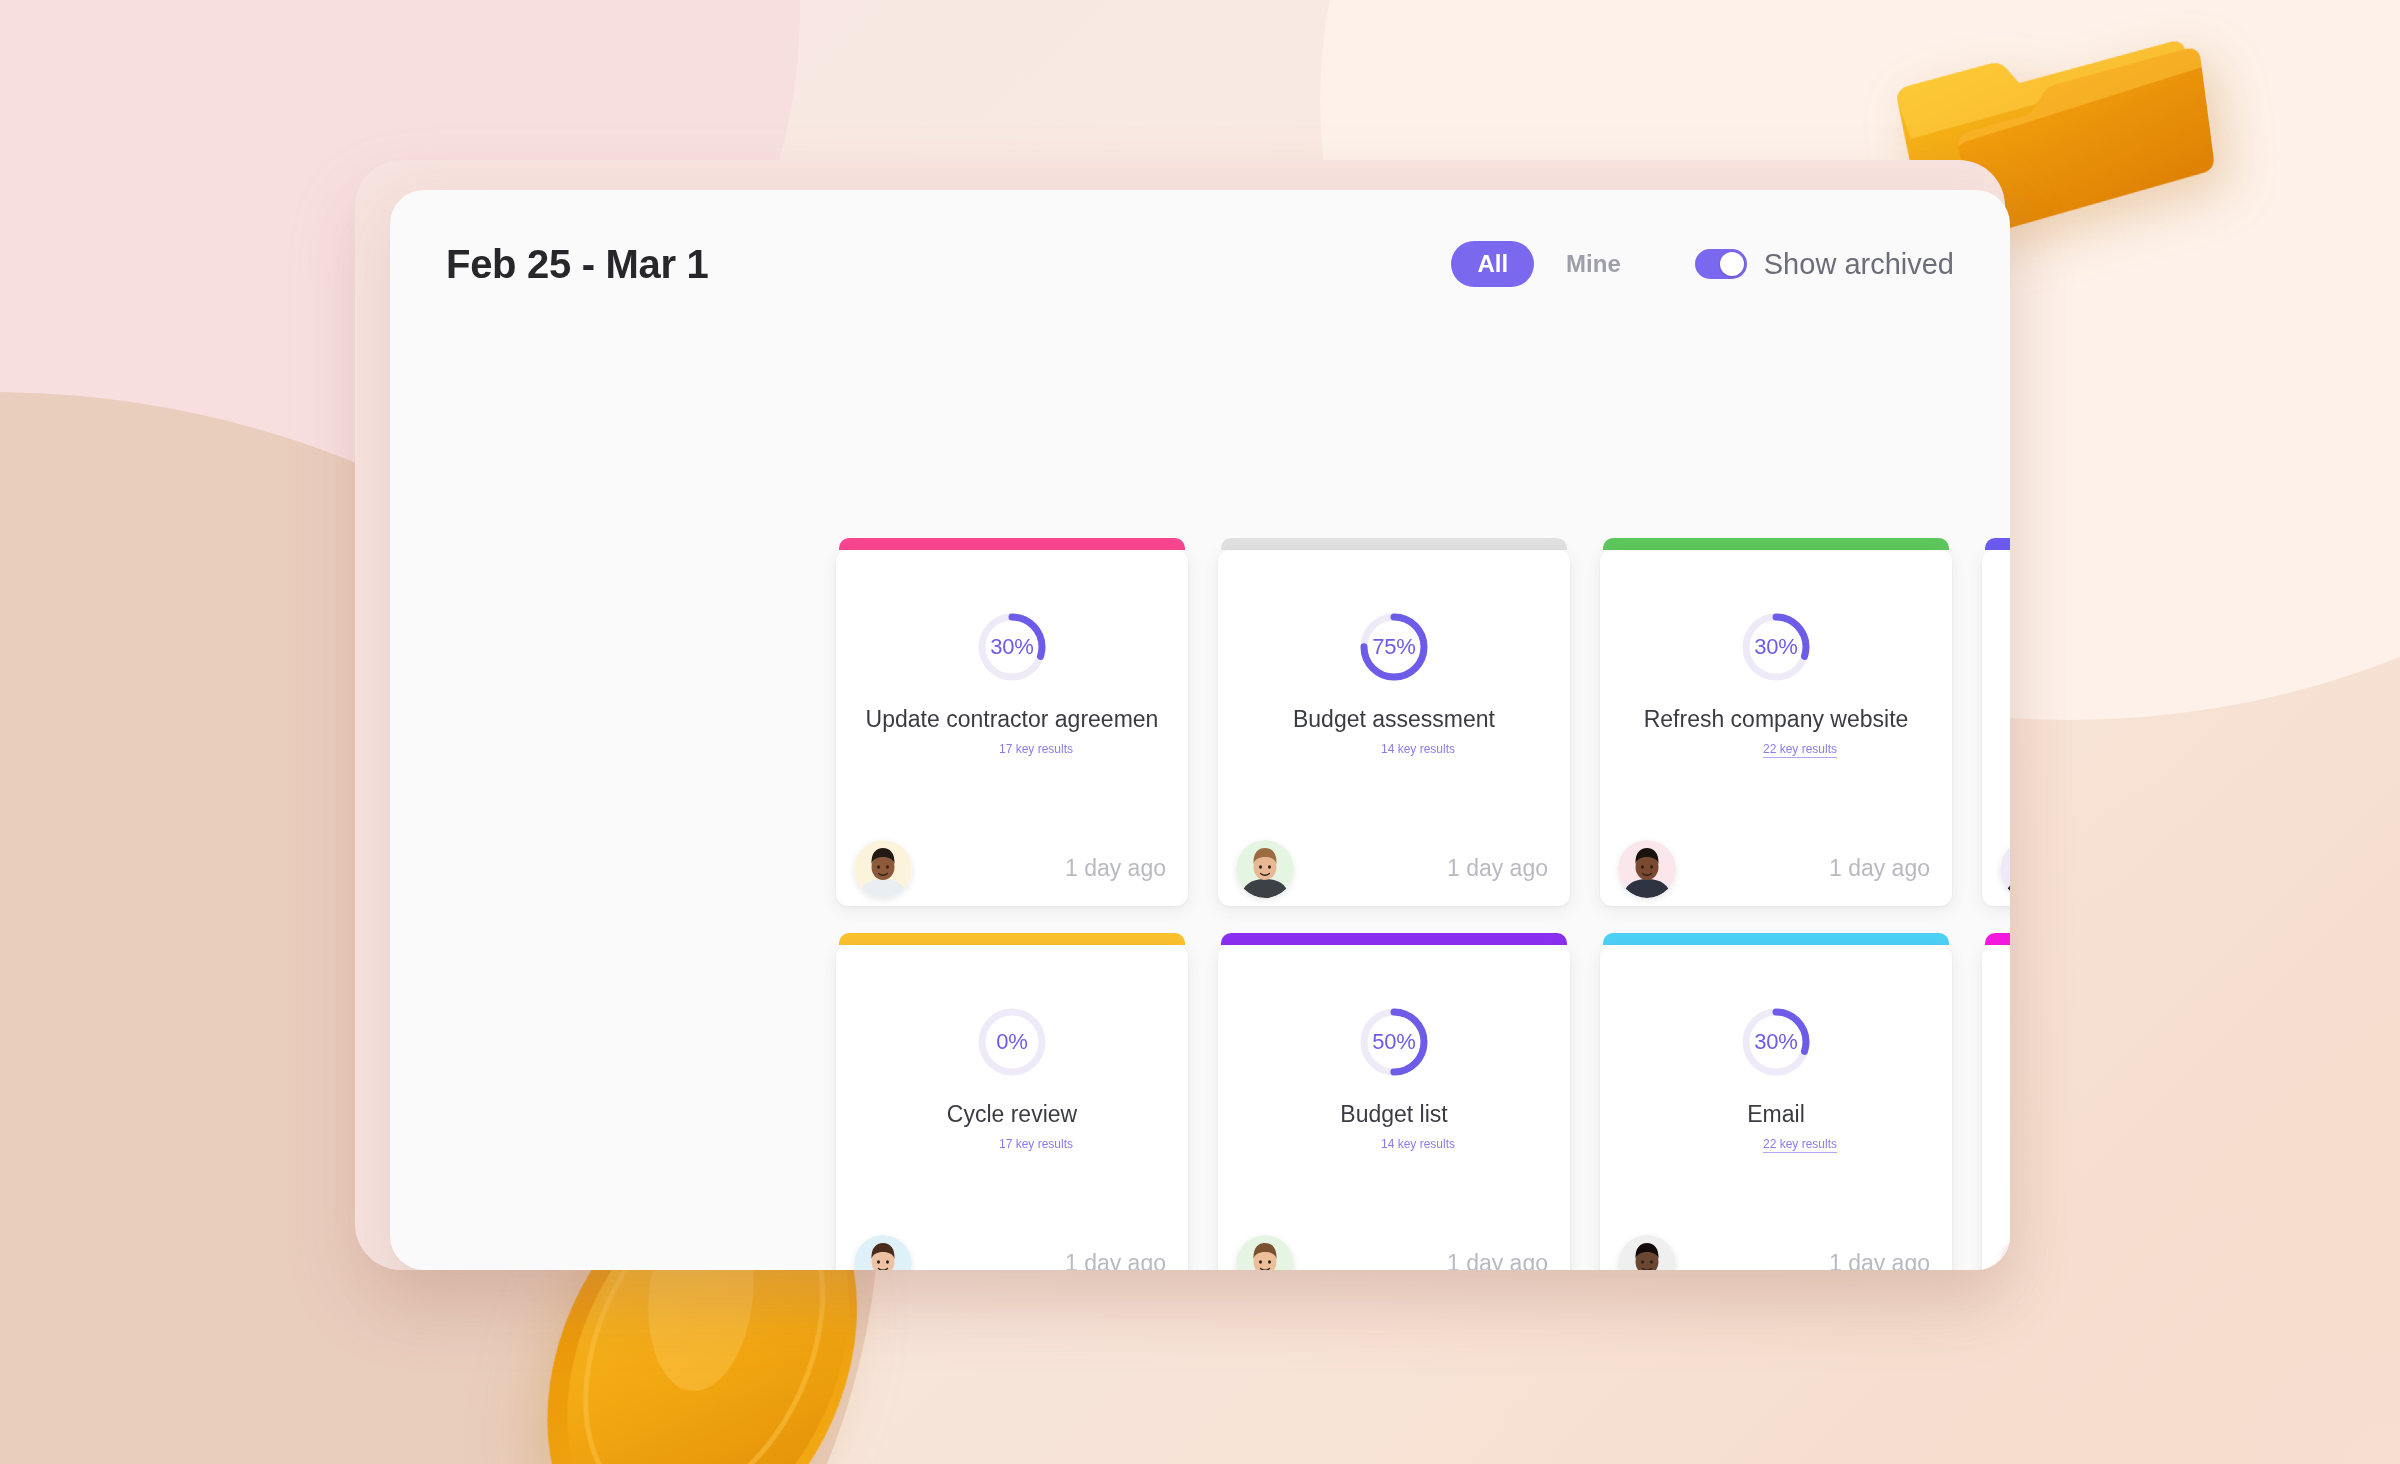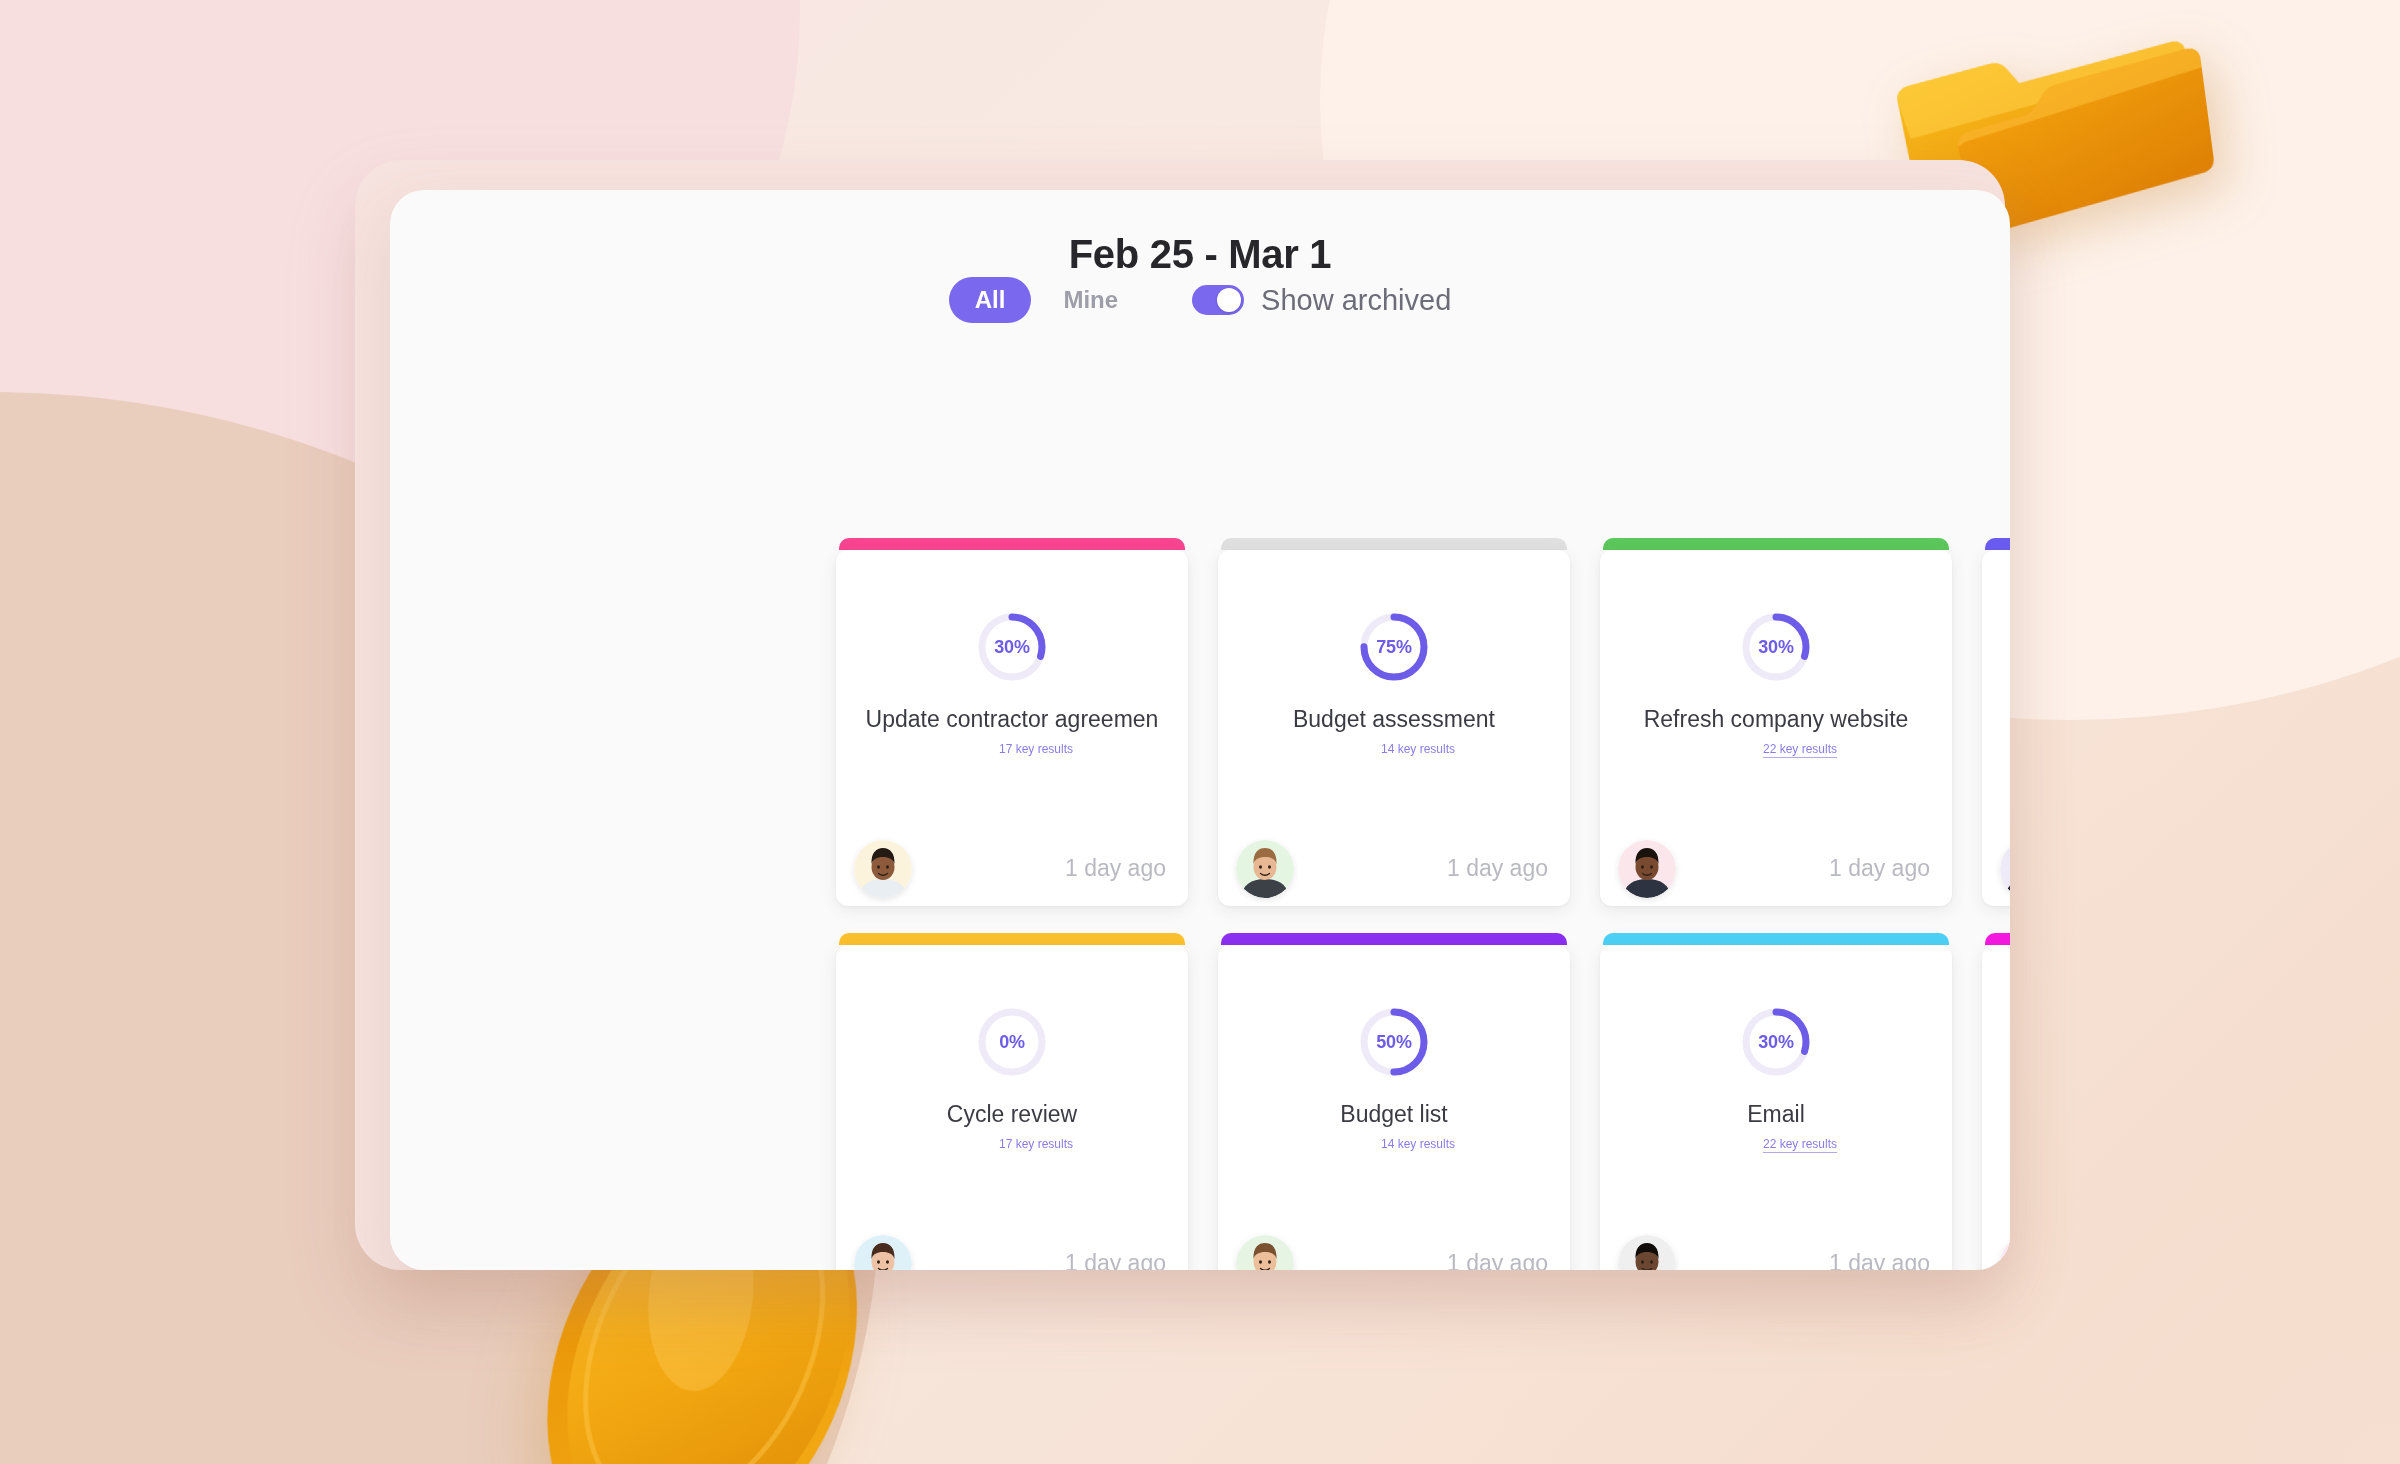--- a/index.html
+++ b/index.html
@@ -83,21 +83,20 @@
   }
 
   
   #panel-header {
     position: absolute;
     left: 56px; right: 56px; top: 42px;
     height: 64px;
     display: flex;
     align-items: center;
     justify-content: space-between;
-    flex-direction: column;
   }
   #page-title {
     font-size: 40px;
     font-weight: 700;
     color: #26262b;
     letter-spacing: -.3px;
   }
   #header-controls {
     display: flex;
     align-items: center;
@@ -194,22 +193,22 @@
     height: 74px;
     position: relative;
   }
   .ring-wrap svg { display: block; }
   .ring-label {
     position: absolute;
     inset: 0;
     display: flex;
     align-items: center;
     justify-content: center;
-    font-size: 18px;
-    font-weight: 700;
+    font-size: 22px;
+    font-weight: 400;
     letter-spacing: -.2px;
   }
 
   .card-title {
     margin-top: 22px;
     font-size: 23px;
     color: #3b3b44;
     font-weight: 400;
     white-space: nowrap;
     overflow: hidden;

